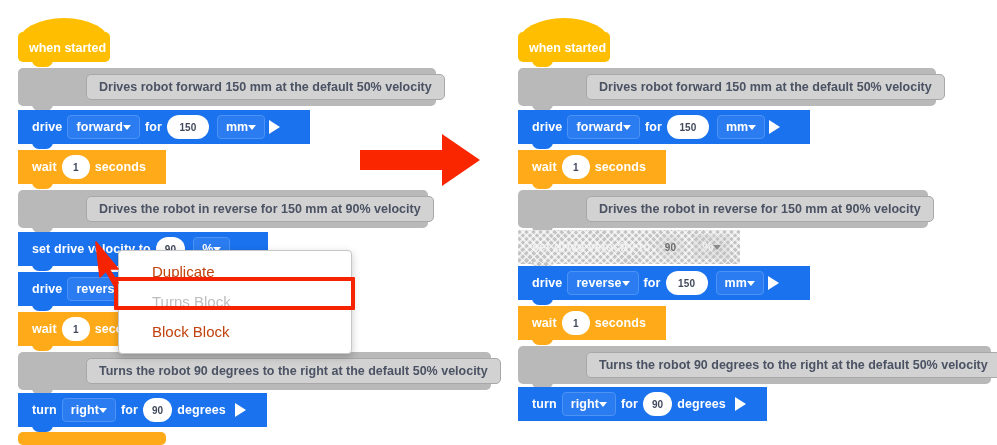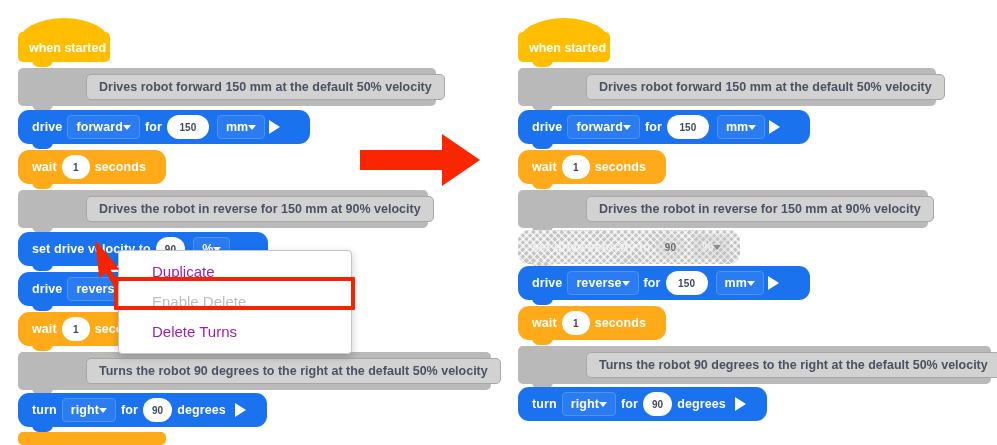--- a/index.html
+++ b/index.html
@@ -12,21 +12,21 @@
   }
   #root { position: relative; width: 997px; height: 424px; background:#fff;text-decoration:underline; }
 
   
   .panel { position: absolute; top: 0; height: 445px; }
 
   .blk {
     position: absolute;
     display: flex;
     align-items: center;
-    border-radius: 11px;
+    border-radius: 0;
     color: #ffffff;
     font-size: 12.5px;
     font-weight: bold;
     white-space: nowrap;
     padding: 0 9px;
     letter-spacing: .1px;
   }
   .blk .lbl { padding: 0 5px; }
 
   
@@ -168,21 +168,21 @@
     position: absolute;
     background: #ffffff;
     border: 1px solid #c6c6c6;
     border-radius: 4px;
     box-shadow: 0 3px 9px rgba(0,0,0,.22);
     padding: 6px 0;
     width: 234px;
   }
   .mi {
     font-size: 15px;
-    color: #a21caf;
+    color: #c2410c;
     padding: 6px 0 6px 33px;
     font-family: "Liberation Sans", sans-serif;
     line-height: 18px;
   }
   .mi.selected { background: #dbe9f5; }
   .mi.dimmed { color: #bdbdbd; }
 
   .redbox {
     position: absolute;
     border: 4px solid #f62300;
@@ -287,22 +287,22 @@
       <span class="num sm">90</span>
       <span class="lbl">degrees</span>
       <span class="play"></span>
       <div class="bump blue"></div>
     </div>
 
     <div style="position:absolute; left:18px; top:432px; width:148px; height:13px; background:#ffab19; border-radius:5px;"></div>
 
     <div class="ctxmenu" style="left:118px; top:250px;">
       <div class="mi">Duplicate</div>
-      <div class="mi dimmed">Enable Delete</div>
-      <div class="mi">Delete Turns</div>
+      <div class="mi dimmed">Turns Block</div>
+      <div class="mi">Block Block</div>
     </div>
 
     <div class="redbox" style="left:114px; top:277px; width:241px; height:33px;"></div>
 
     <svg class="cursor" width="70" height="60" style="left:88px; top:238px;" viewBox="0 0 70 60">
       <path d="M8,4 L30,31 L21,31 L30,45 L26,47 L18,33 L12,39 Z" fill="#f62300" stroke="#f62300" stroke-width="1.6" stroke-linejoin="round"></path>
     </svg>
   </div>
 
   <svg class="arrow" width="126" height="56" style="left:358px; top:132px;" viewBox="0 0 126 56">

